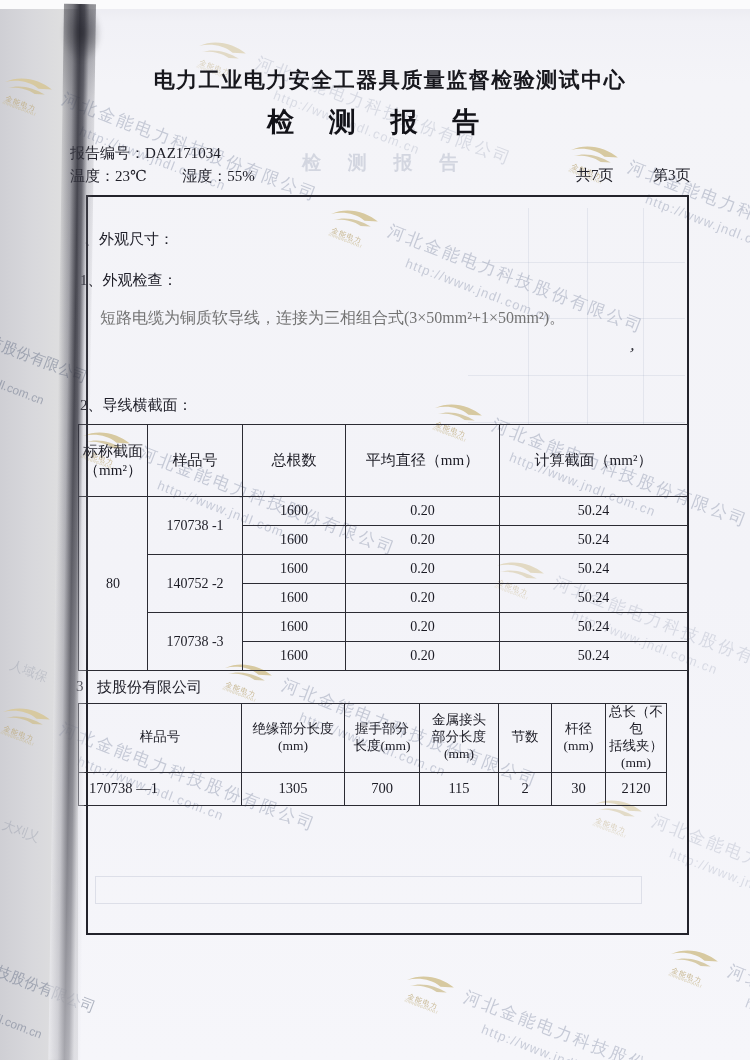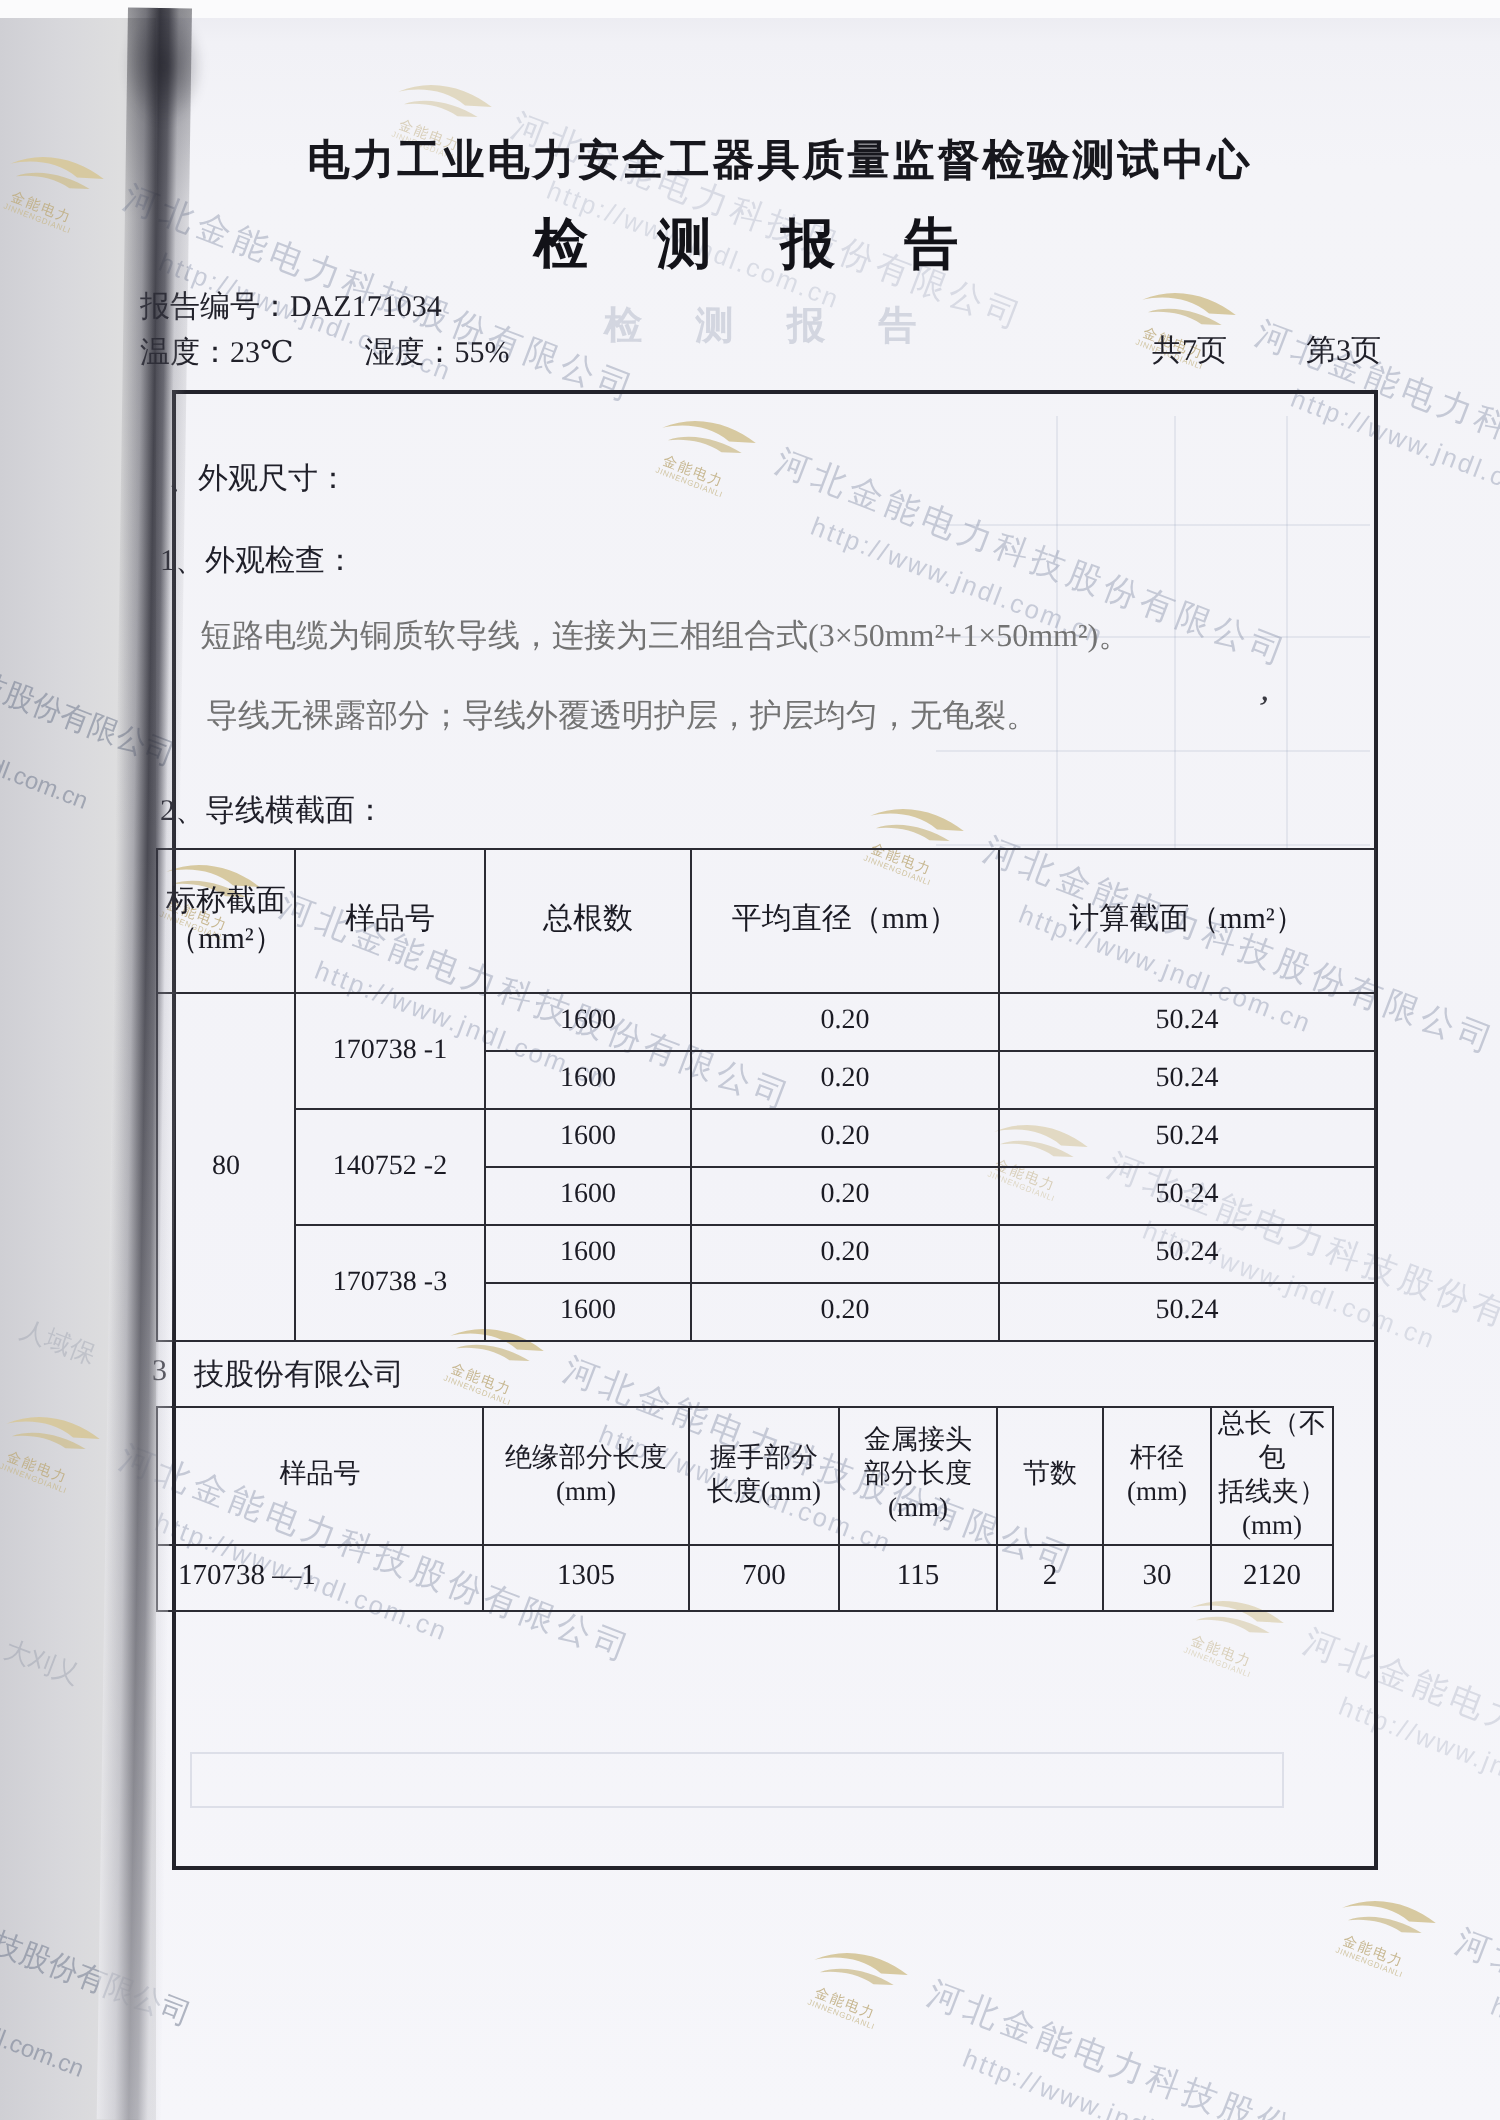--- a/index.html
+++ b/index.html
@@ -282,21 +282,20 @@
     <span>共7页</span>
     <span style="display:inline-block;width:32px"></span>
     <span>第3页</span>
   </div>
 
   <div class="abs box"></div>
 
   <div class="abs sec" style="left:84px;top:230px">、外观尺寸：</div>
   <div class="abs sec" style="left:80px;top:271px">1、外观检查：</div>
   <div class="abs para" style="left:100px;top:308px">短路电缆为铜质软导线，连接为三相组合式(3×50mm²+1×50mm²)。</div>
-  <div class="abs para" style="left:103px;top:348px">导线无裸露部分；导线外覆透明护层，护层均匀，无龟裂。</div>
   <div class="abs sec" style="left:80px;top:396px">2、导线横截面：</div>
   <div class="abs pen-mark" style="left:628px;top:344px">ʼ</div>
 
   <table class="t1" style="left:78px;top:424px">
     <colgroup>
         <col style="width:69px">
         <col style="width:95px">
         <col style="width:103px">
         <col style="width:154px">
         <col style="width:188px">

